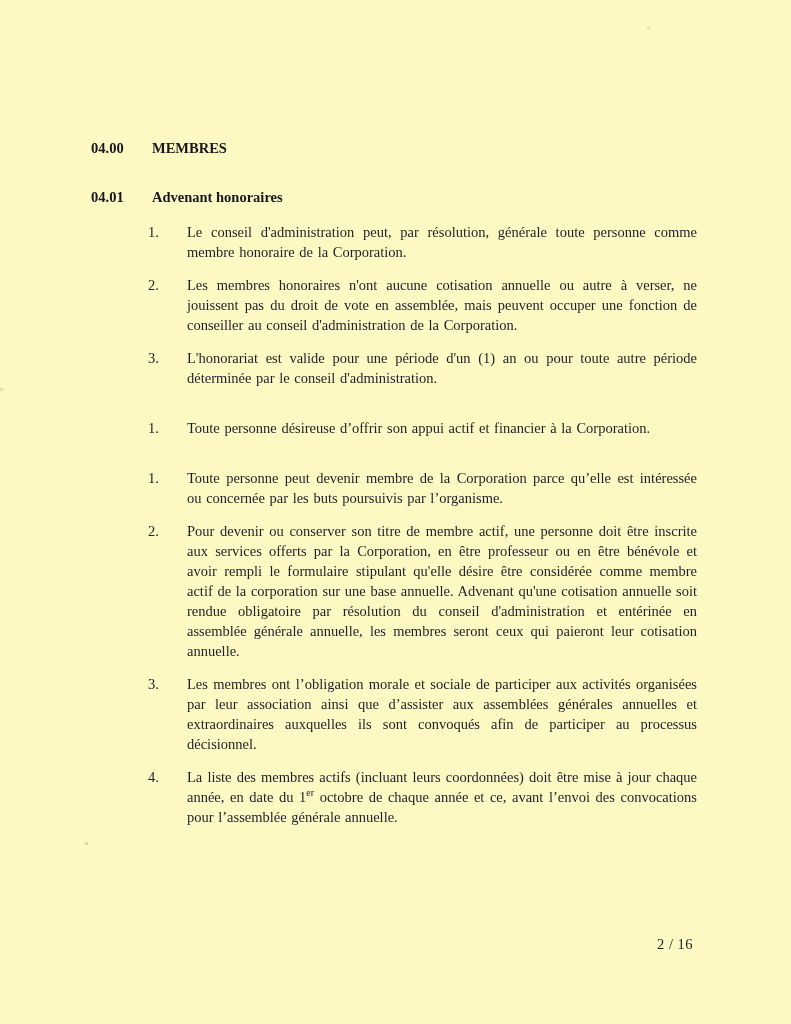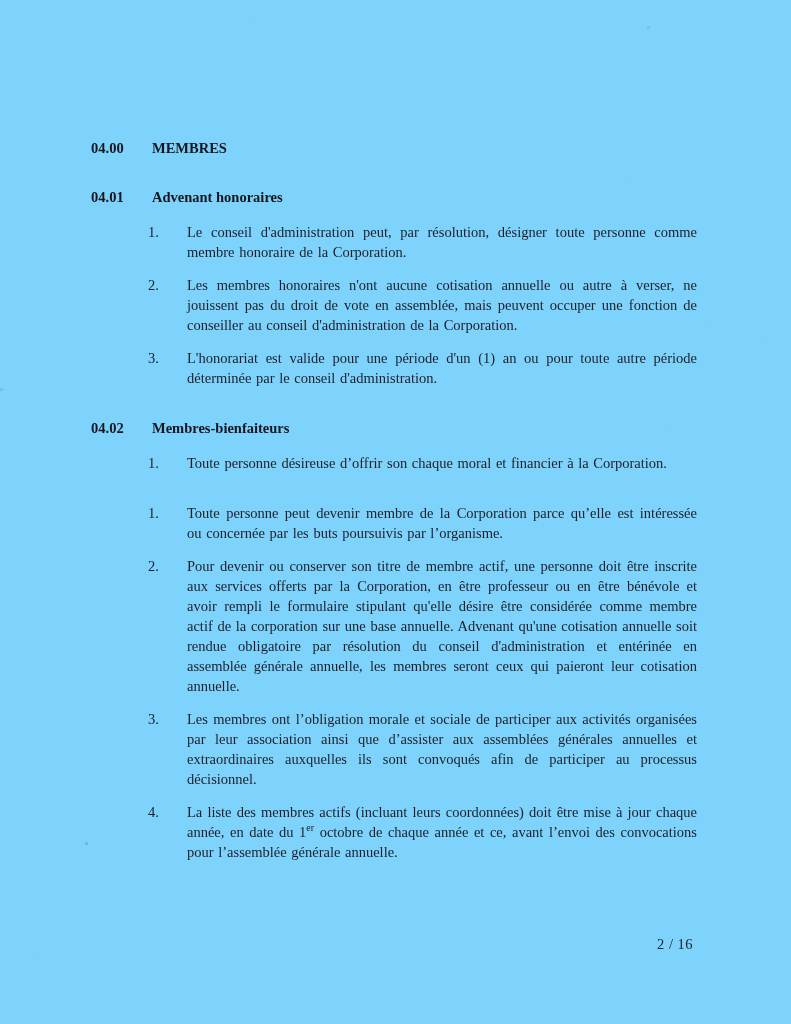--- a/index.html
+++ b/index.html
@@ -7,21 +7,21 @@
   body {
     width: 791px; height: 1024px;
     background: #ffffff;
     font-family: "Liberation Serif", serif;
     color: #1e1e28;
     -webkit-font-smoothing: antialiased;
   }
   .page {
     position: relative;
     width: 791px; height: 1024px;
-    background: #7dd3fc;
+    background: #fef9c3;
     overflow: hidden;
   }
   
   .noise {
     position: absolute; left: 0; top: 0; width: 1px; height: 1px;
     background: transparent;
     box-shadow:
       648px 27px 0 1px rgba(60,60,80,0.10),
       250px 23px 0 0 rgba(60,60,80,0.09),
       530px 25px 0 0 rgba(60,60,80,0.08),
@@ -95,39 +95,35 @@
           <span class="sec-title">MEMBRES</span>
         </div>
       </section>
       <section class="section">
         <div class="section-header">
           <span class="sec-num">04.01</span>
           <span class="sec-title">Advenant honoraires</span>
         </div>
         <div class="item">
           <span class="item-num">1.</span>
-          <div class="item-text">Le conseil d'administration peut, par résolution, désigner toute personne comme membre honoraire de la Corporation.</div>
+          <div class="item-text">Le conseil d'administration peut, par résolution, générale toute personne comme membre honoraire de la Corporation.</div>
         </div>
         <div class="item">
           <span class="item-num">2.</span>
           <div class="item-text">Les membres honoraires n'ont aucune cotisation annuelle ou autre à verser, ne jouissent pas du droit de vote en assemblée, mais peuvent occuper une fonction de conseiller au conseil d'administration de la Corporation.</div>
         </div>
         <div class="item">
           <span class="item-num">3.</span>
           <div class="item-text">L'honorariat est valide pour une période d'un (1) an ou pour toute autre période déterminée par le conseil d'administration.</div>
         </div>
       </section>
       <section class="section">
-        <div class="section-header">
-          <span class="sec-num">04.02</span>
-          <span class="sec-title">Membres-bienfaiteurs</span>
-        </div>
         <div class="item">
           <span class="item-num">1.</span>
-          <div class="item-text">Toute personne désireuse d’offrir son chaque moral et financier à la Corporation.</div>
+          <div class="item-text">Toute personne désireuse d’offrir son appui actif et financier à la Corporation.</div>
         </div>
       </section>
       <section class="section">
         <div class="item">
           <span class="item-num">1.</span>
           <div class="item-text">Toute personne peut devenir membre de la Corporation parce qu’elle est intéressée ou concernée par les buts poursuivis par l’organisme.</div>
         </div>
         <div class="item">
           <span class="item-num">2.</span>
           <div class="item-text">Pour devenir ou conserver son titre de membre actif, une personne doit être inscrite aux services offerts par la Corporation, en être professeur ou en être bénévole et avoir rempli le formulaire stipulant qu'elle désire être considérée comme membre actif de la corporation sur une base annuelle. Advenant qu'une cotisation annuelle soit rendue obligatoire par résolution du conseil d'administration et entérinée en assemblée générale annuelle, les membres seront ceux qui paieront leur cotisation annuelle.</div>

